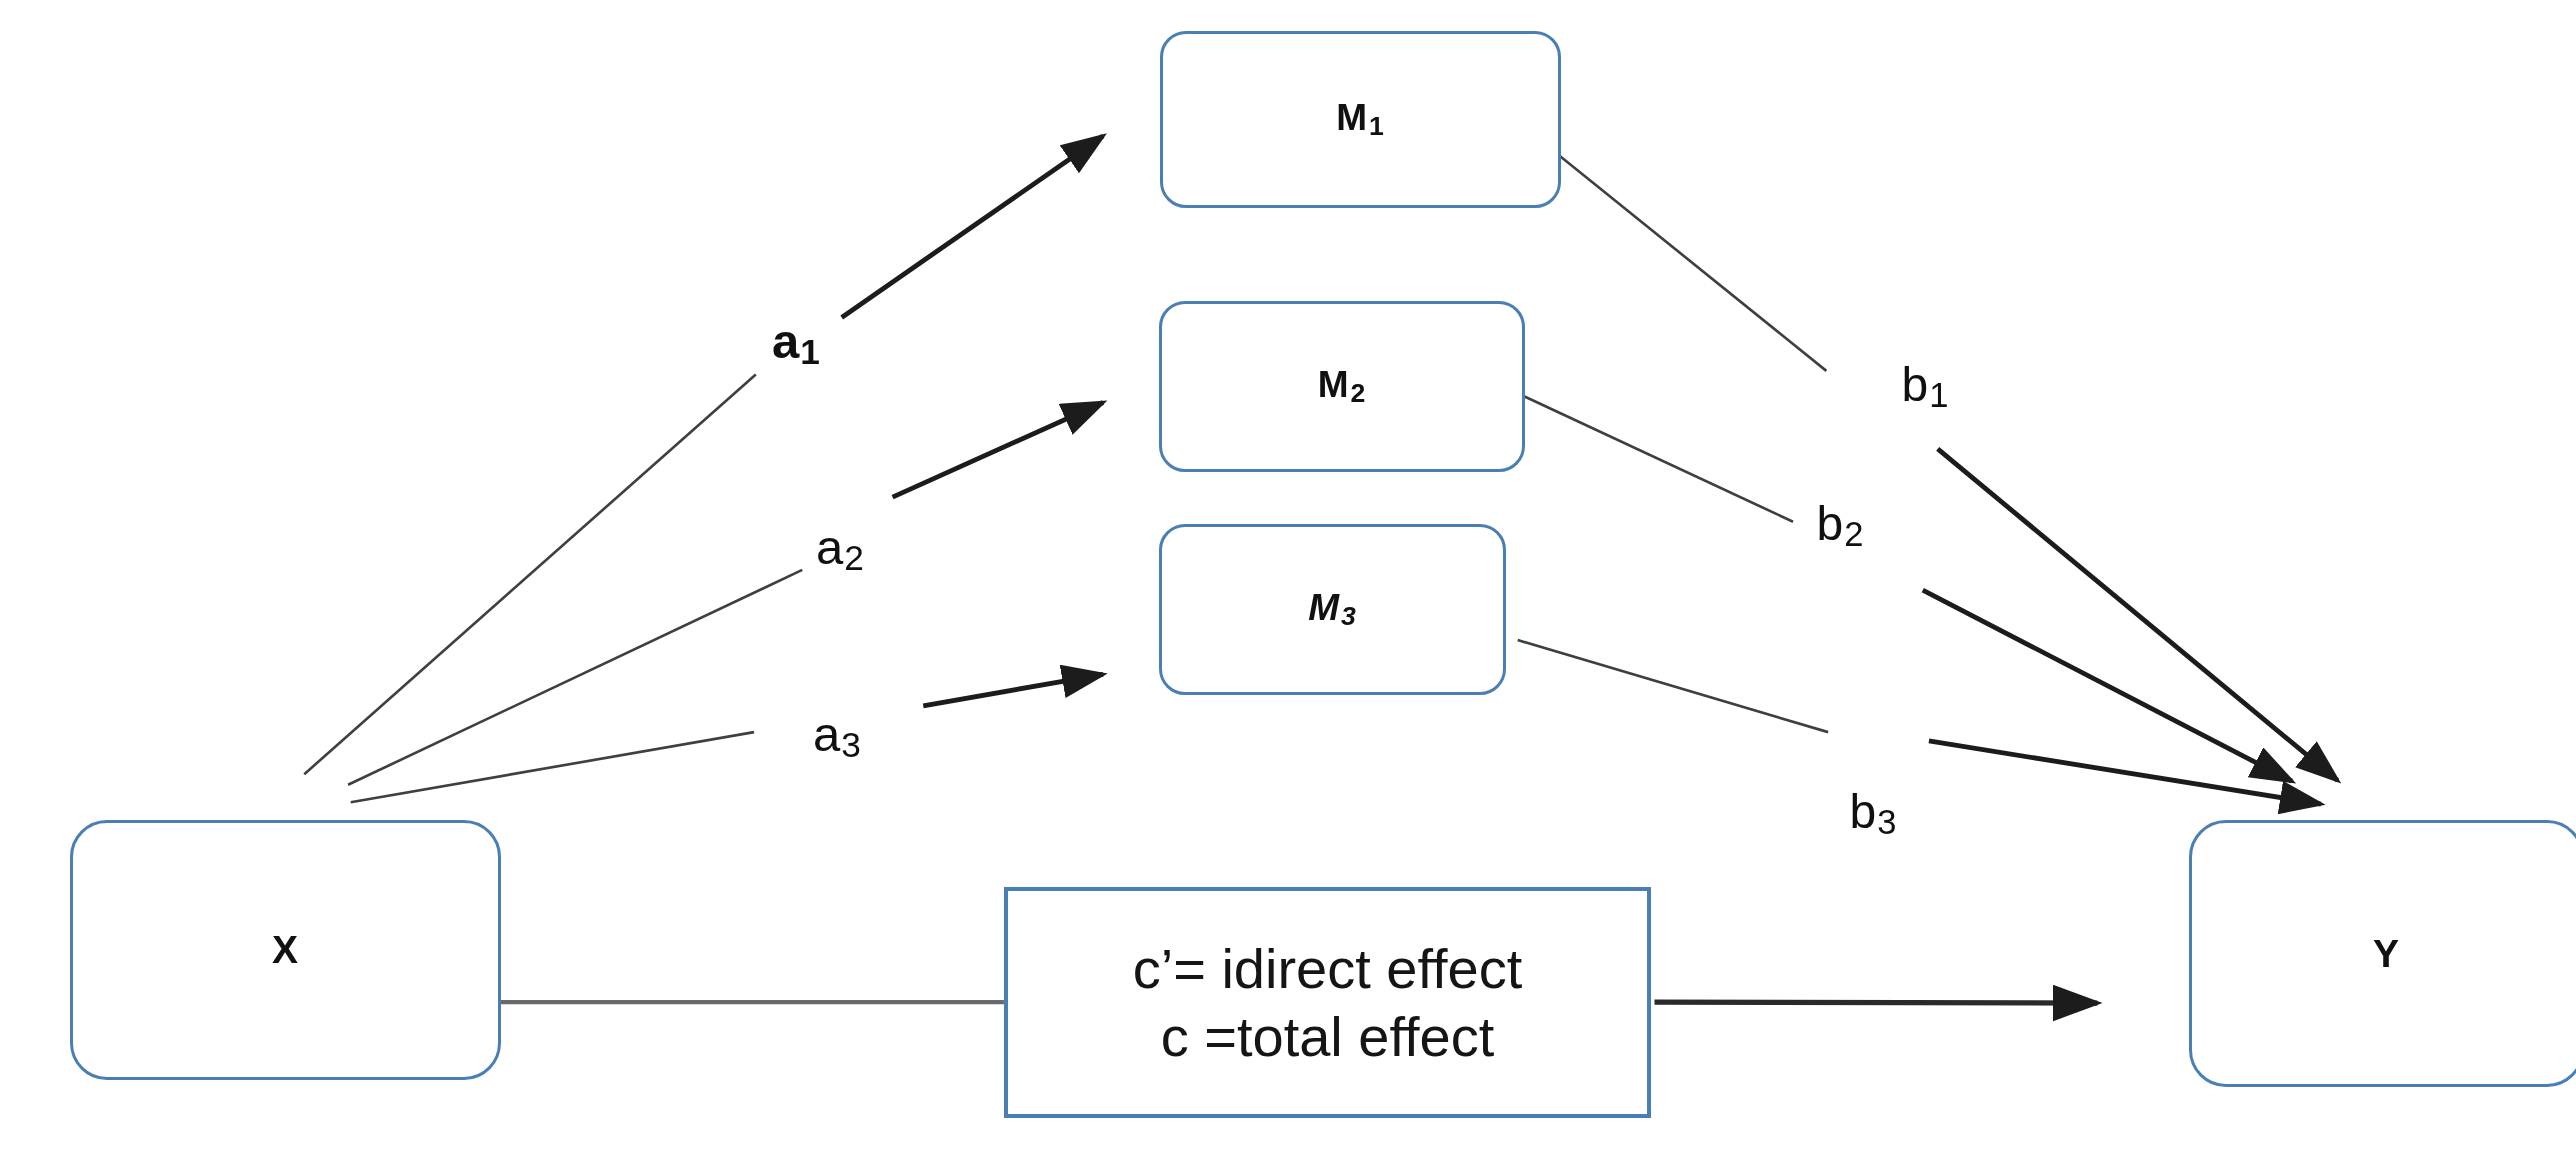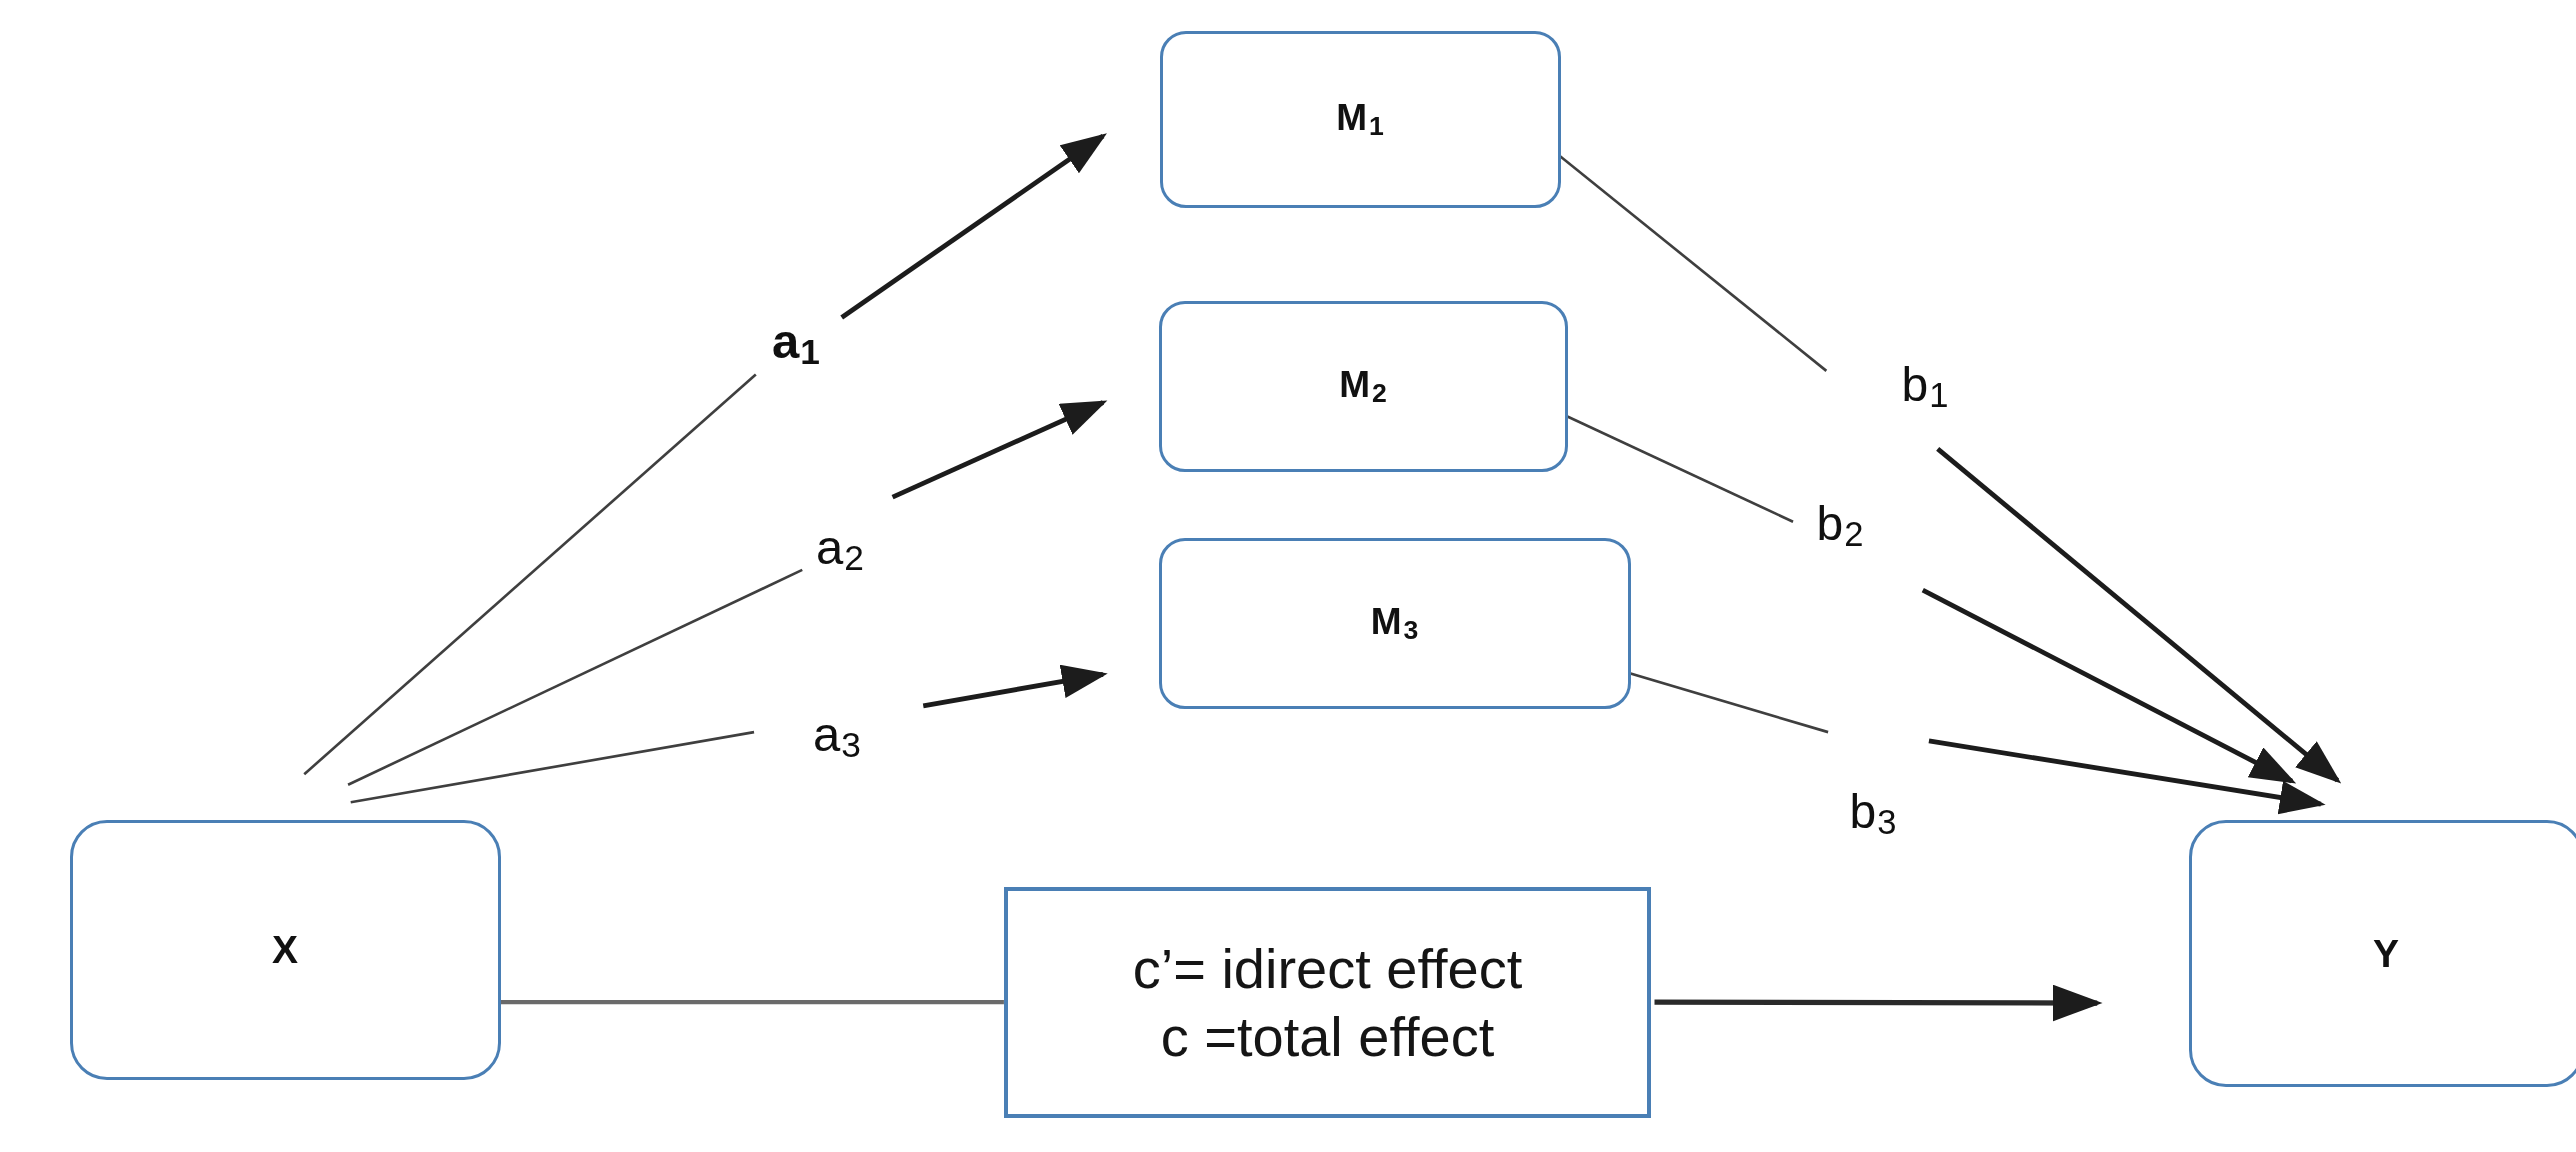--- a/index.html
+++ b/index.html
@@ -112,25 +112,25 @@
   </svg>
 
   <div class="node" style="left:26px; top:820px; width:431px; height:260px;">
     <span class="node-label">X</span>
   </div>
 
   <div class="node mbox" style="left:1116px; top:31px; width:401px; height:177px;">
     <span class="node-label"><span>M</span><span class="sub">1</span></span>
   </div>
 
-  <div class="node mbox" style="left:1115px; top:301px; width:409px; height:171px;">
+  <div class="node mbox" style="left:1115px; top:301px; width:366px; height:171px;">
     <span class="node-label"><span>M</span><span class="sub">2</span></span>
   </div>
 
-  <div class="node mbox" style="left:1115px; top:538px; width:472px; height:171px;">
+  <div class="node mbox" style="left:1115px; top:524px; width:347px; height:171px;font-style:italic;">
     <span class="node-label"><span>M</span><span class="sub">3</span></span>
   </div>
 
   <div class="node" style="left:2145px; top:820px; width:395px; height:267px;">
     <span class="node-label">Y</span>
   </div>
 
   <div class="edge-label a-lab bold" style="left:796px; top:329px;"><span>a</span><span class="sub">1</span></div>
 
   <div class="edge-label a-lab" style="left:840px; top:535px;"><span>a</span><span class="sub">2</span></div>

